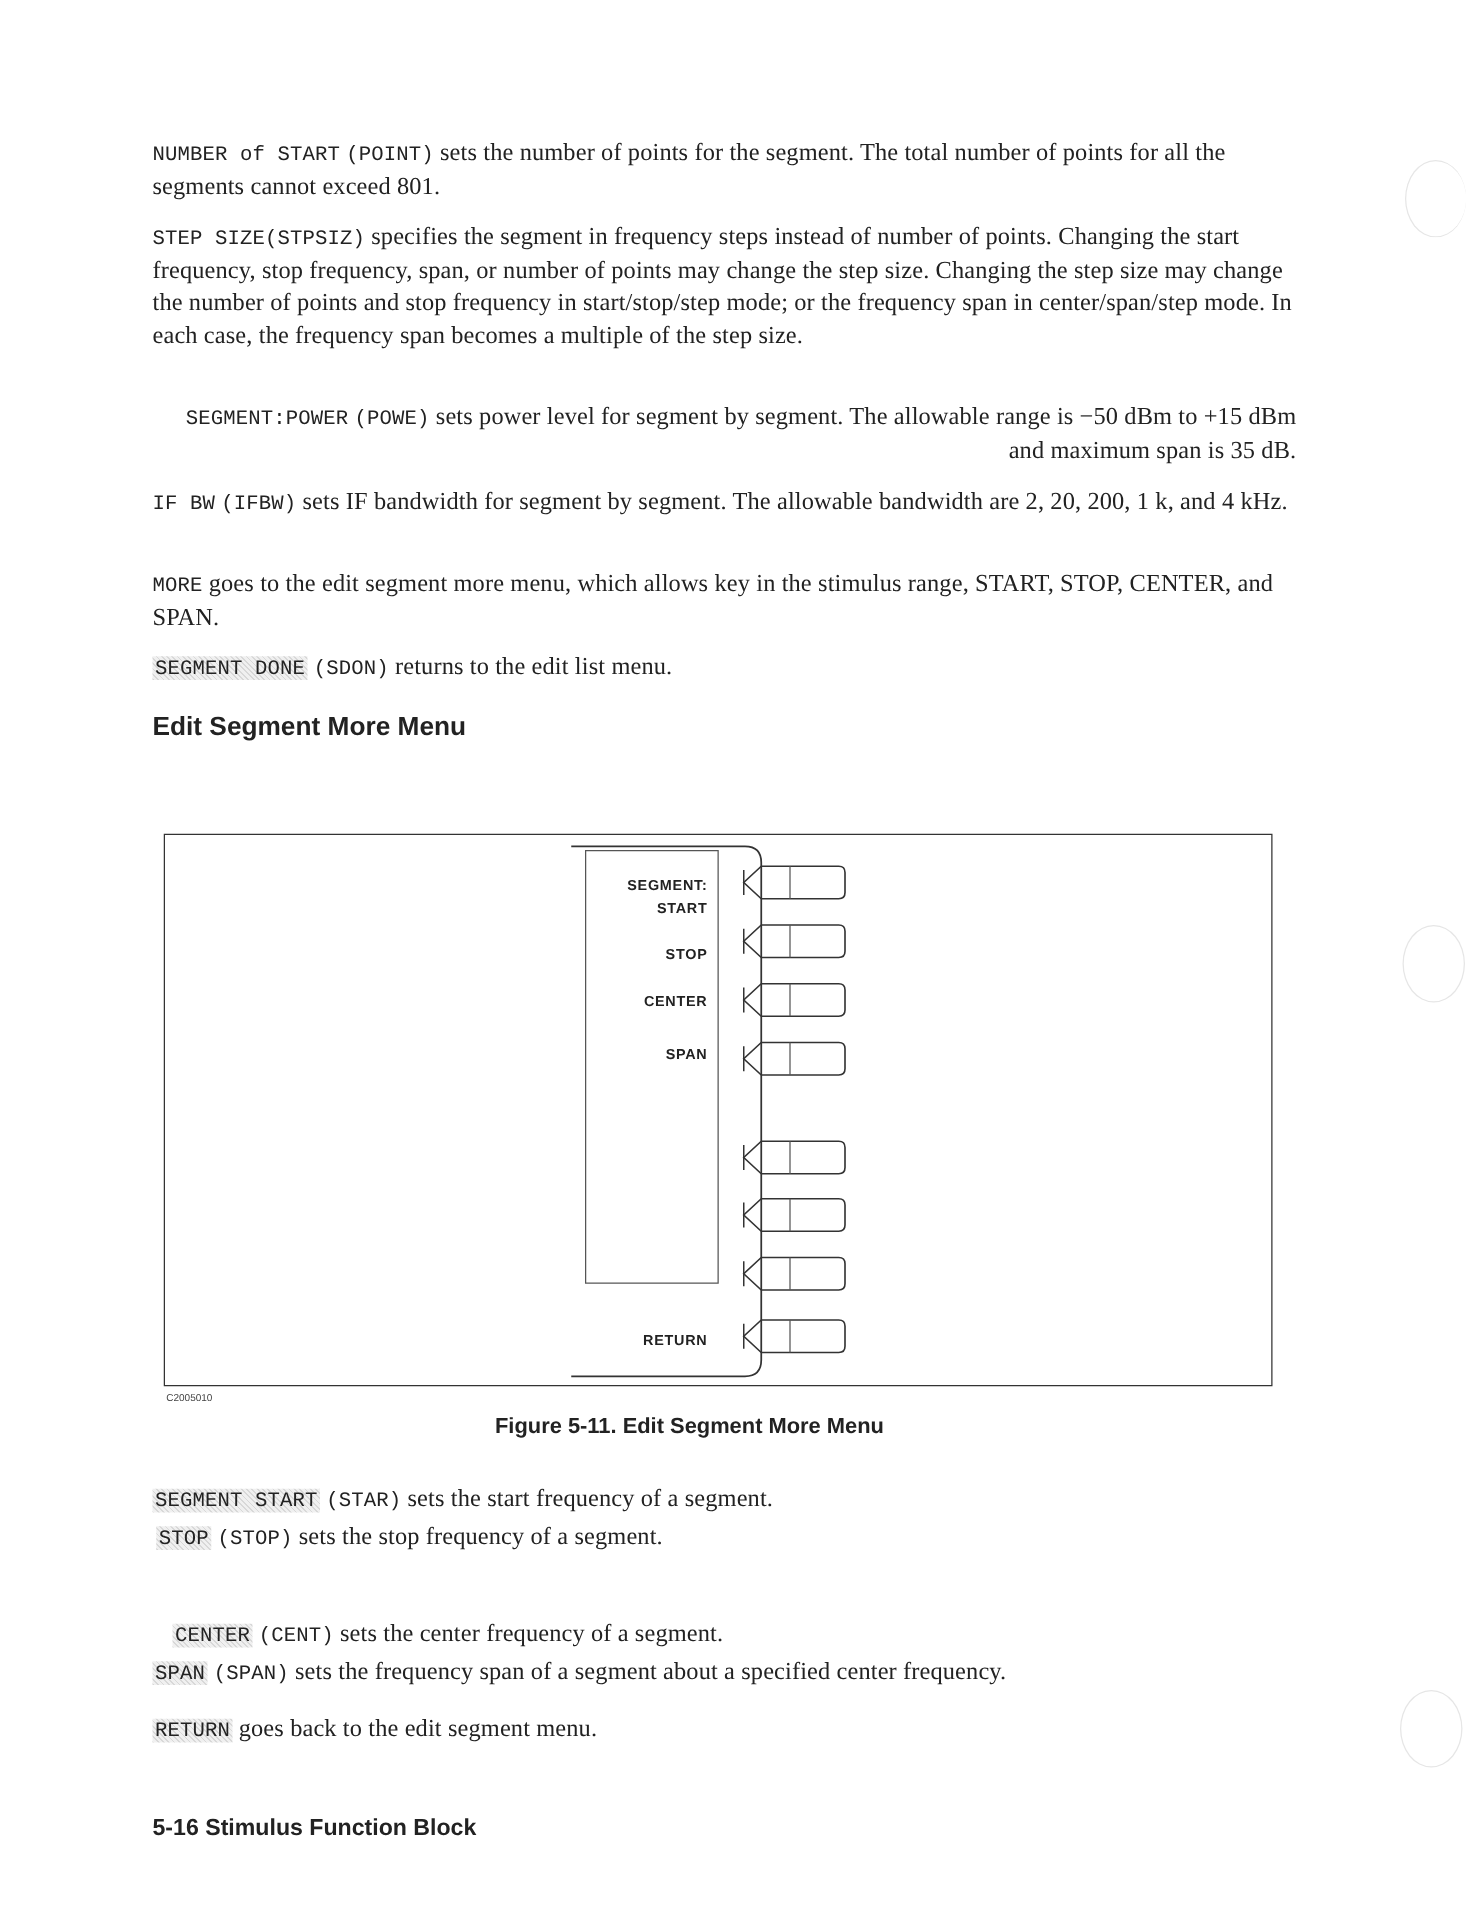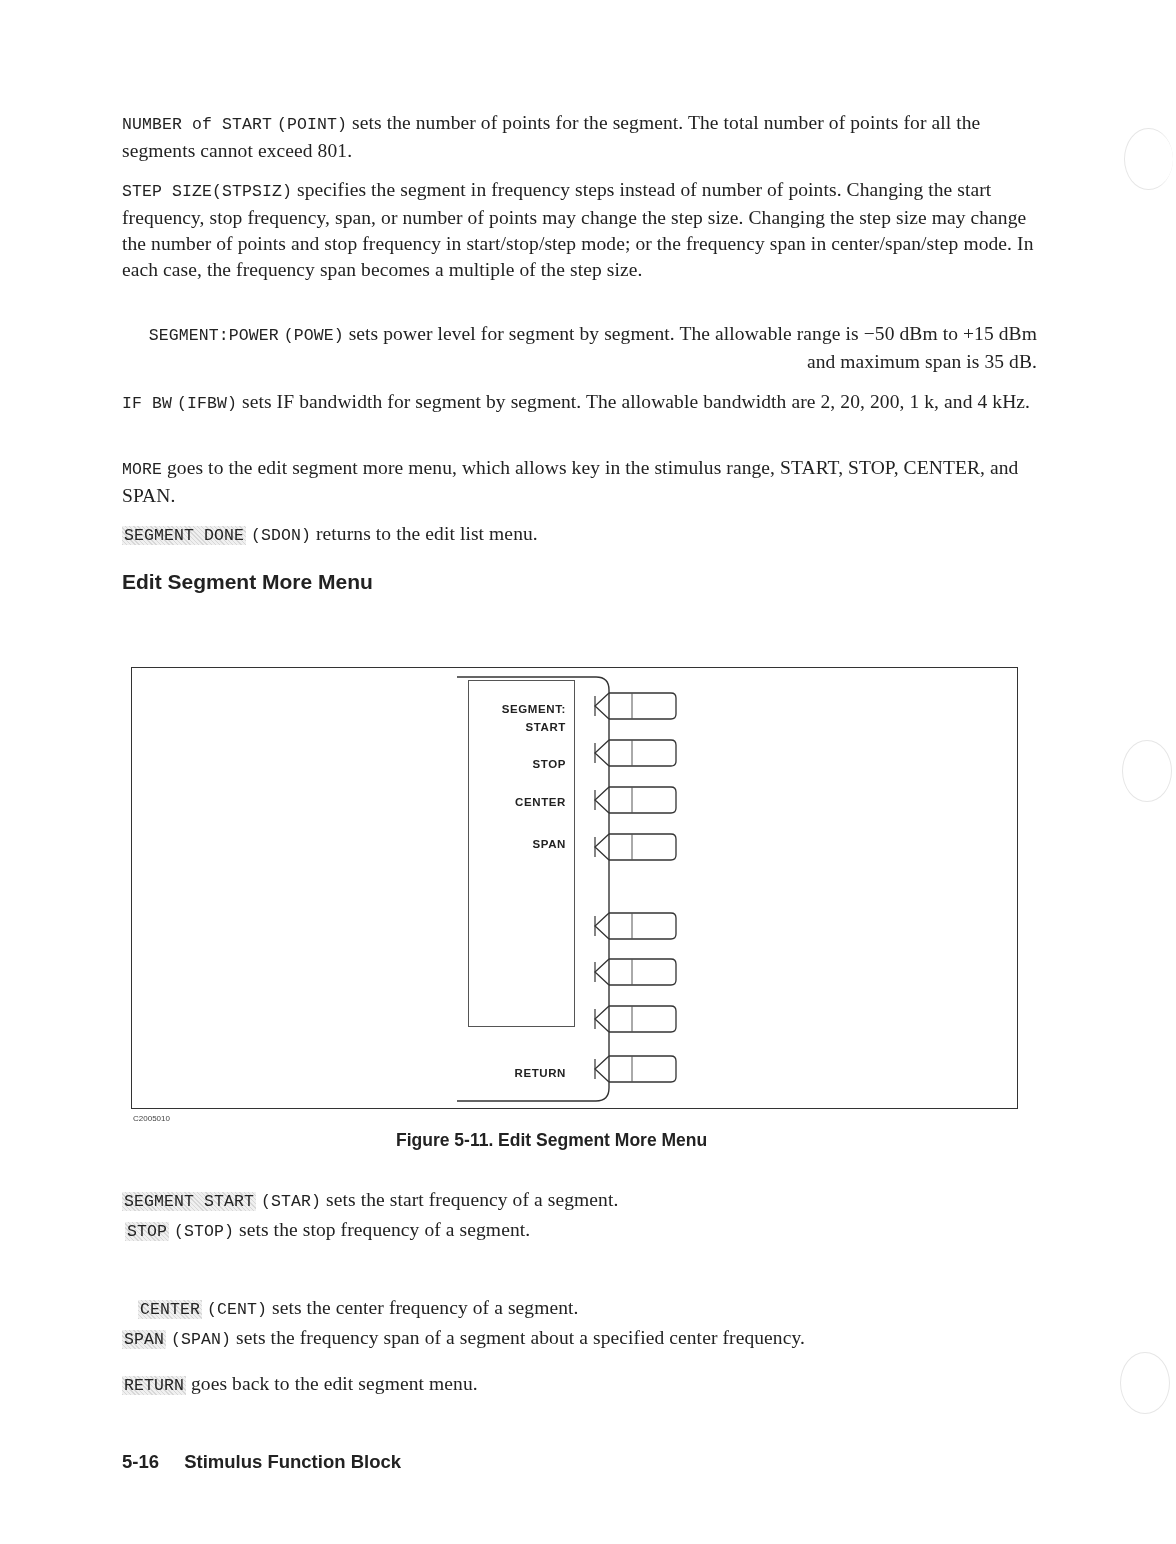--- a/index.html
+++ b/index.html
@@ -13,21 +13,21 @@
   .section-heading { position: absolute; left: 122px; top: 570px; font-family: "Liberation Sans", sans-serif; font-weight: bold; font-size: 21px; color: #222; }
 
   .figure-box { position: absolute; left: 131px; top: 667px; width: 887px; height: 442px; border: 1px solid #333; border-top-width: 1px; box-sizing: border-box; }
   .fig-id { position: absolute; left: 133px; top: 1114px; font-family: "Liberation Sans", sans-serif; font-size: 8px; color: #444; }
   .caption { position: absolute; left: 396px; top: 1130px; font-family: "Liberation Sans", sans-serif; font-weight: bold; font-size: 17.5px; color: #222; }
 
   .softkey-panel { position: absolute; left: 468px; top: 680px; width: 107px; height: 347px; border: 1px solid #555; box-sizing: border-box; }
   .softkey-label { position: absolute; right: 8px; font-family: "Liberation Sans", sans-serif; font-weight: bold; font-size: 11.5px; letter-spacing: 0.6px; color: #222; text-align: right; line-height: 18px; }
 
   .footer { position: absolute; left: 122px; top: 1451px; font-family: "Liberation Sans", sans-serif; font-weight: bold; font-size: 18.5px; color: #222; }
-  .footer .pg { margin-right: 20px; }
+  .footer .pg { }
 
   .punch { position: absolute; border: 1px solid #e6e6e6; border-radius: 50%; width: 48px; height: 60px; }
 </style>
 </head>
 <body>
 
 <p class="para" style="top:110px;margin:0;">
   <span class="key">NUMBER of START</span>
   <span class="mn">(POINT)</span><span> sets the number of points for the segment. The total number of points for all the segments cannot exceed 801.</span>
 </p>

